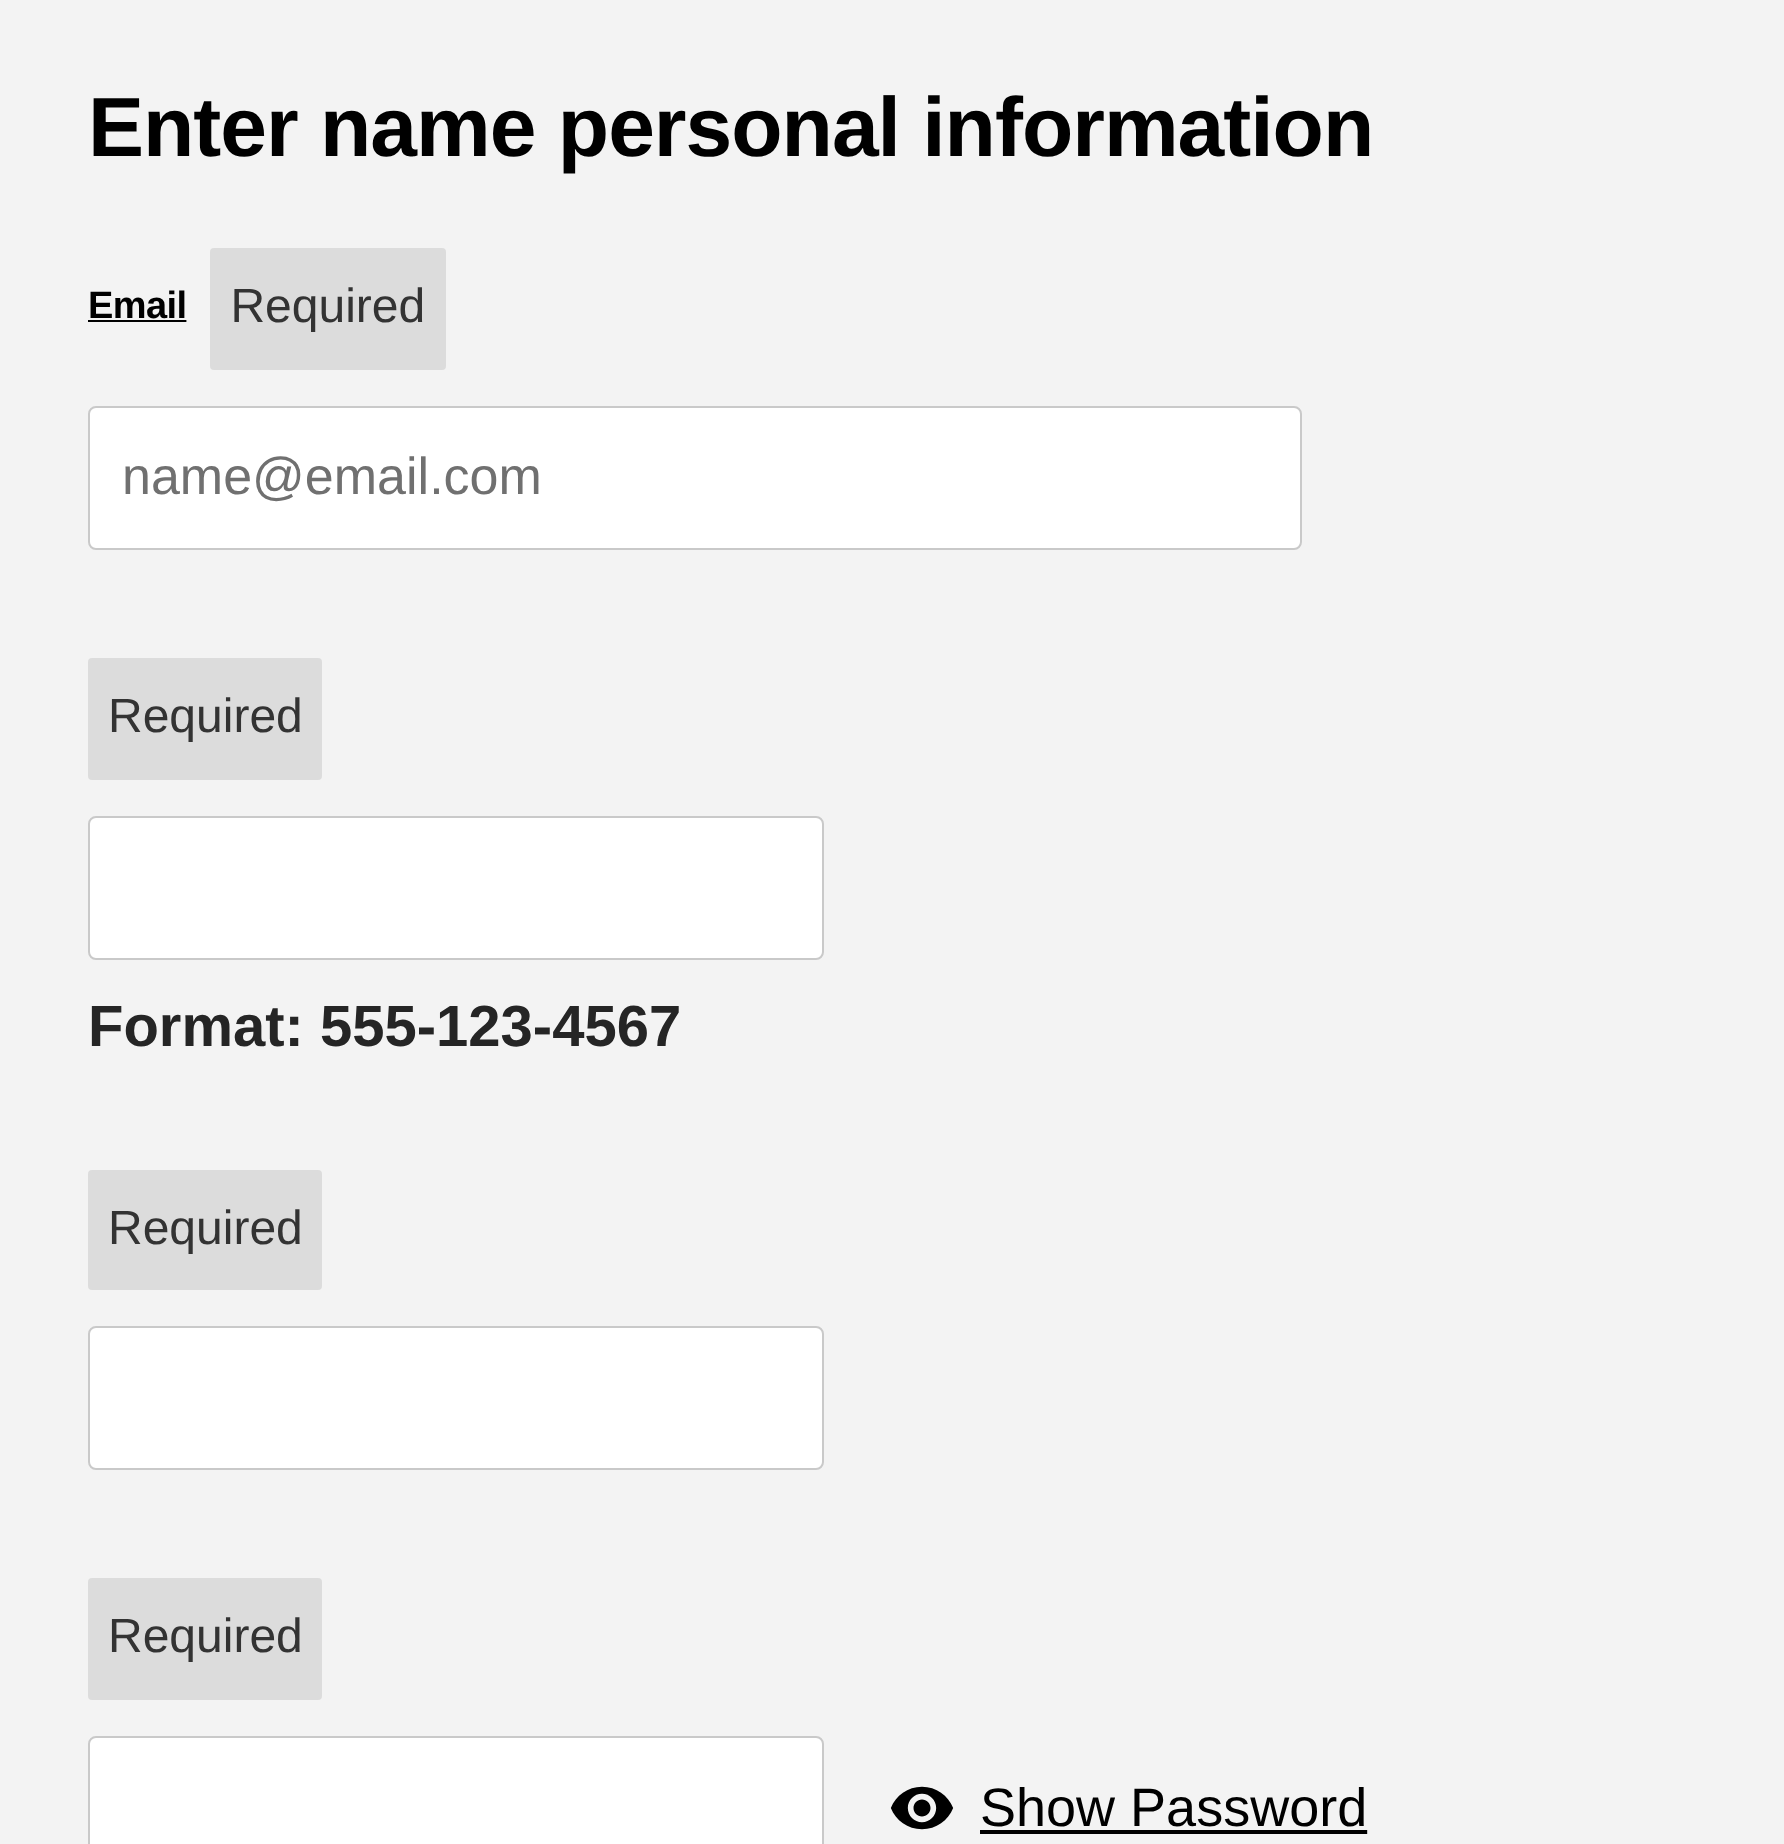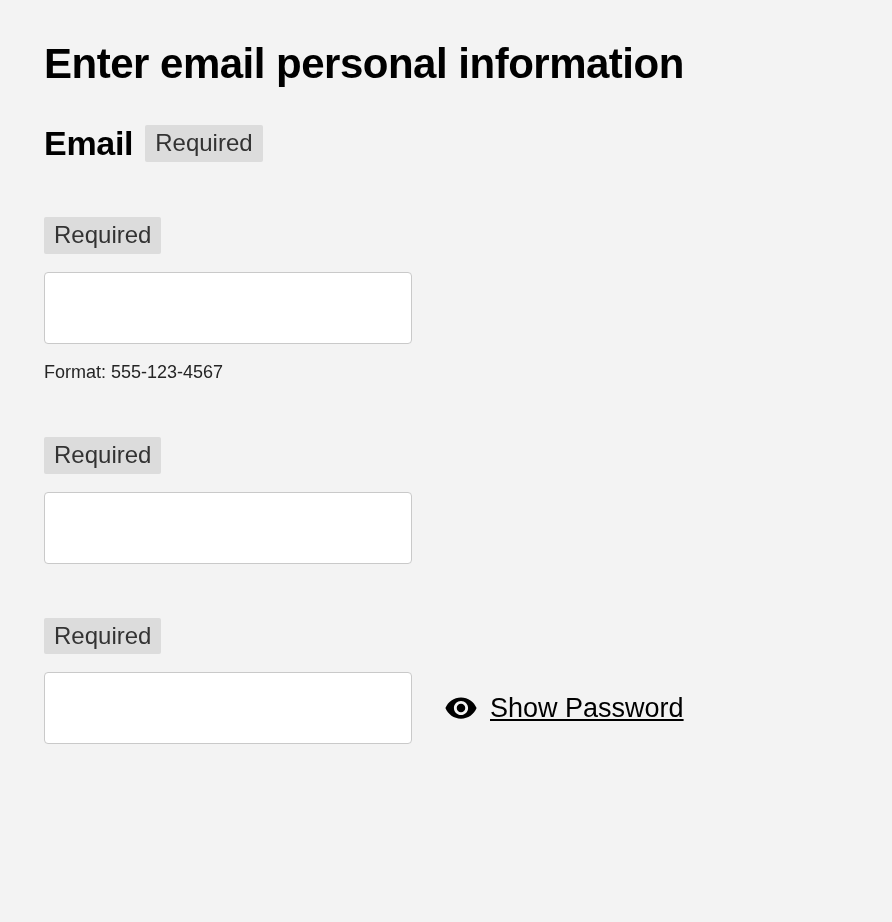--- a/index.html
+++ b/index.html
@@ -24,31 +24,32 @@
     .field-block {
       margin-bottom: 54px;
     }
     .field-label-row {
       display: flex;
       align-items: center;
       gap: 12px;
       margin-bottom: 18px;
     }
     .field-label {
-      font-size: 34px;
+      font-size: 19px;
       font-weight: 700;
       color: #000;
       letter-spacing: -0.3px;
+      text-decoration: underline;
     }
     .required-badge {
       background: #dcdcdc;
       color: #333;
       font-size: 24px;
       font-weight: 400;
-      padding: 4px 10px;
+      padding: 16px 10px;
       border-radius: 2px;
       line-height: 1.2;
     }
     .text-input {
       display: block;
       background: #fff;
       border: 1px solid #c9c9c9;
       border-radius: 4px;
       font-size: 26px;
       color: #333;
@@ -56,24 +57,24 @@
       width: 607px;
       height: 72px;
     }
     .text-input::placeholder {
       color: #707070;
     }
     .text-input.narrow {
       width: 368px;
     }
     .helper-text {
-      font-size: 18px;
+      font-size: 29px;
       color: #252525;
       margin-top: 18px;
-      font-weight: 400;
+      font-weight: 700;
     }
     .password-row {
       display: flex;
       align-items: center;
       gap: 32px;
       text-decoration: underline;
     }
     .show-toggle {
       display: inline-flex;
       align-items: center;
@@ -89,27 +90,28 @@
       width: 34px;
       height: 34px;
       display: inline-flex;
       align-items: center;
       justify-content: center;
     }
   </style>
 </head>
 <body>
 
-<h1 class="page-title">Enter email personal information</h1>
+<h1 class="page-title">Enter name personal information</h1>
 
 <div class="field-block">
   <div class="field-label-row">
     <span class="field-label">Email</span>
     <span class="required-badge">Required</span>
   </div>
+  <input type="email" class="text-input" placeholder="name@email.com" style="">
 </div>
 
 <div class="field-block">
   <div class="field-label-row">
     <span class="required-badge">Required</span>
   </div>
   <input type="tel" class="text-input narrow" style="">
   <div class="helper-text">Format: 555-123-4567</div>
 </div>
 

